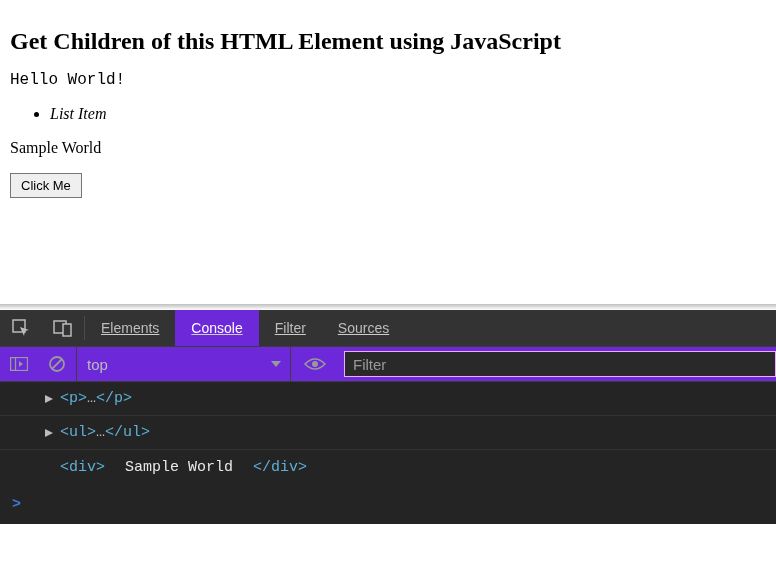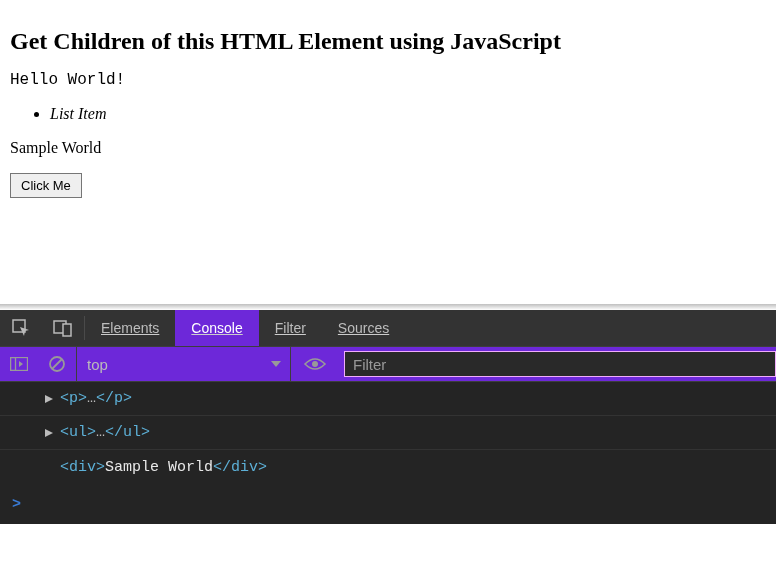--- a/index.html
+++ b/index.html
@@ -145,21 +145,21 @@
       color: #ddd;
     }
     .crow {
       display: flex;
       align-items: center;
       height: 34px;
       padding-left: 44px;
       border-bottom: 1px solid #333;
       position: relative;
     }
-    .crow.norule { border-bottom: none; }
+    .crow.norule { border-bottom: none; gap: 20px; }
     .disclosure {
       position: absolute;
       left: 44px;
     }
     .withdisc { padding-left: 60px; }
     .tag { color: #5db0d7; }
     .dots { color: #bbb; }
     .txt { color: #e8e8e8; }
     .prompt {
       height: 40px;

